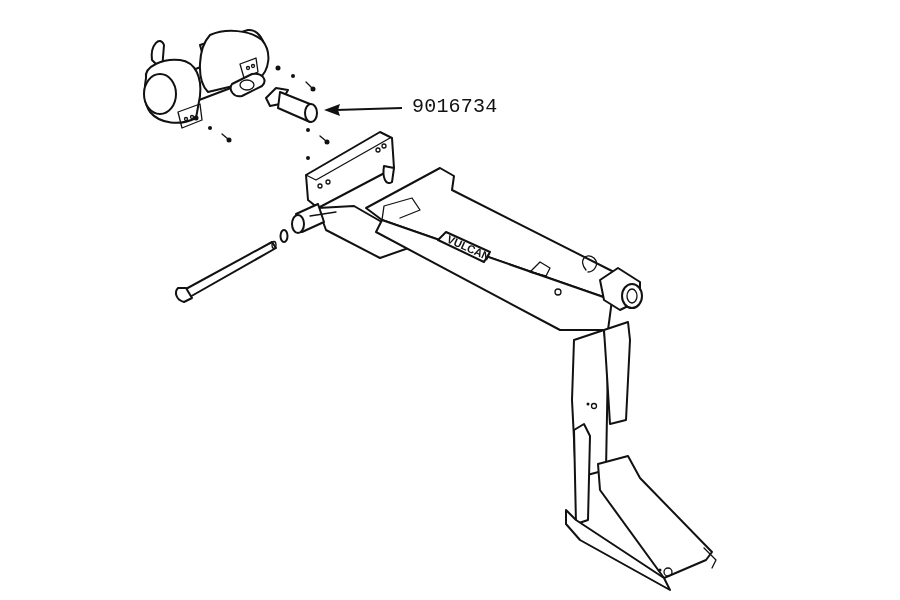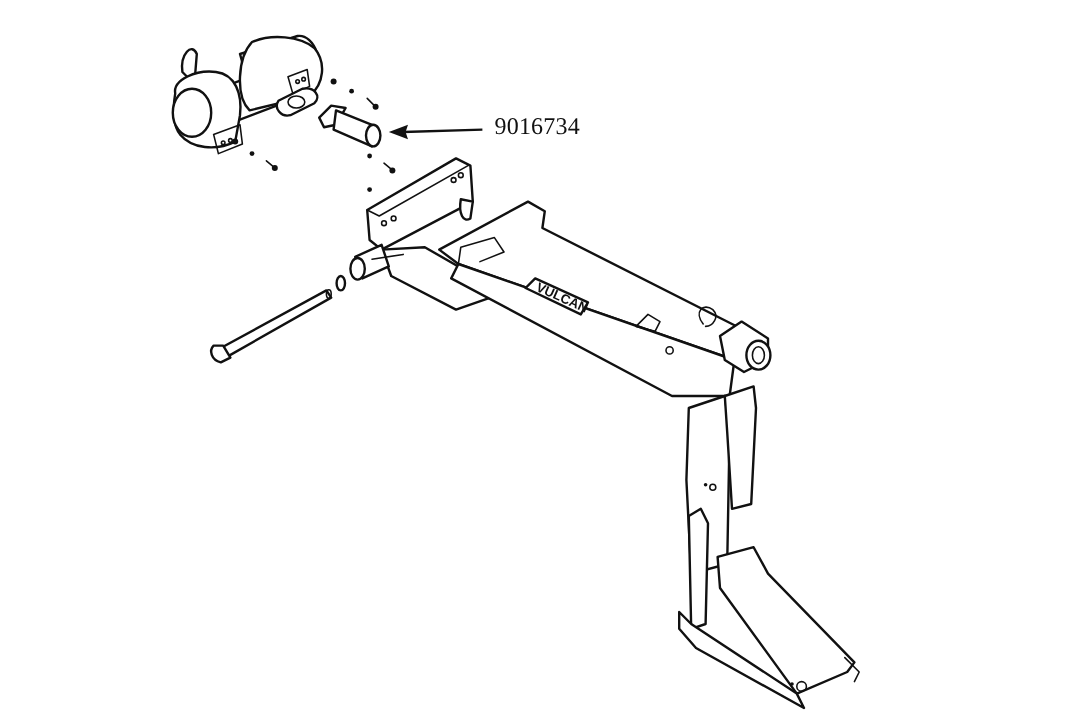--- a/index.html
+++ b/index.html
@@ -1,21 +1,21 @@
 <!DOCTYPE html>
 <html><head>
 <meta charset="utf-8">
 <style>
   html, body { margin:0; padding:0; background:#ffffff; }
   body { width:900px; height:600px; overflow:hidden; position:relative; font-family:"Liberation Sans", sans-serif; }
   #diagram { position:absolute; left:0; top:0; width:900px; height:600px; }
   .ln { fill:#fff; stroke:#111; stroke-width:2; stroke-linejoin:round; stroke-linecap:round; }
   .thin { fill:none; stroke:#111; stroke-width:1.3; stroke-linecap:round; stroke-linejoin:round; }
   .dot { fill:#111; }
-  .callout-text { position:absolute; left:412px; top:95px; font-size:20px; color:#111; font-family:Liberation Serif, serif; letter-spacing:0.2px; }
+  .callout-text { position:absolute; left:412px; top:95px; font-size:20px; color:#111; font-family:Liberation Mono, monospace; letter-spacing:0.2px; }
   .brand { font-family:"Liberation Sans", sans-serif; font-size:11px; fill:#111; font-weight:bold; }
 </style>
 </head>
 <body>
 
 <svg id="diagram" viewBox="0 0 900 600" xmlns="http://www.w3.org/2000/svg">
 
   <g>
     <path class="ln" d="M152 60 C150 45,160 35,164 45 L162 70 Z"></path>
     <path class="ln" d="M200 45 L248 30 C262 28,272 55,262 70 L212 88 Z"></path>

